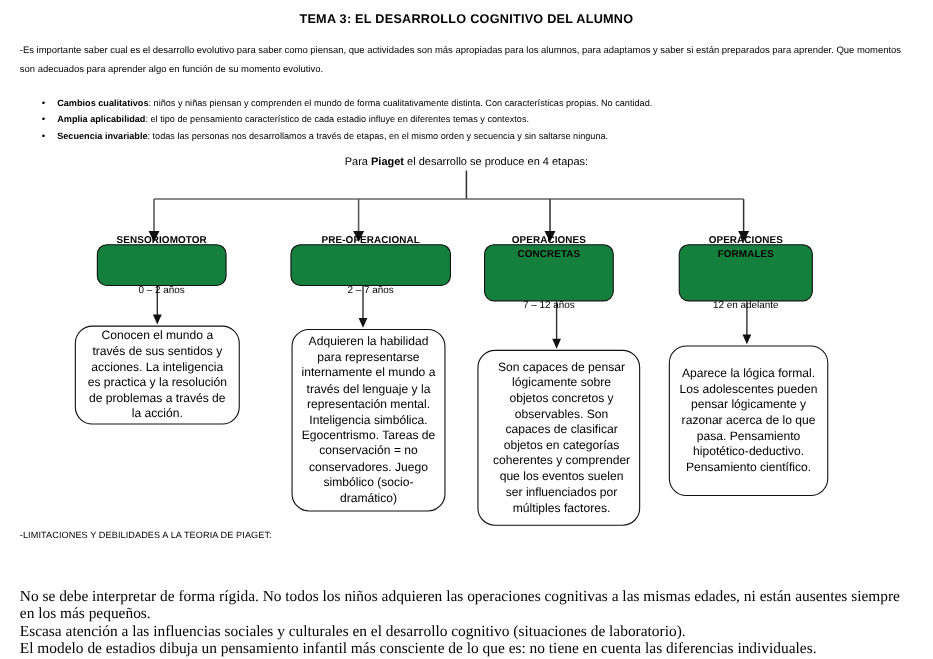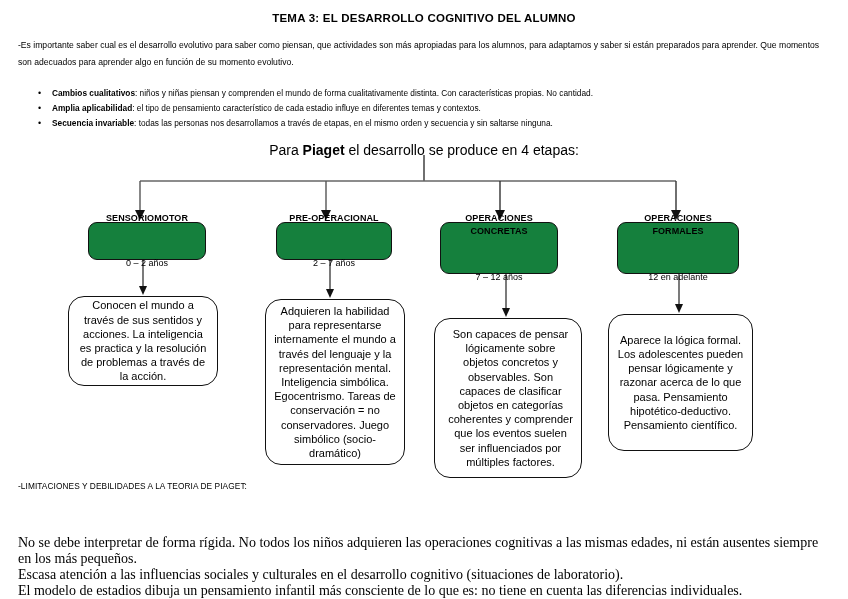--- a/index.html
+++ b/index.html
@@ -61,21 +61,21 @@
   }
   .bullet-lead { font-weight: bold; }
 
   
   .lead-line {
     position: absolute;
     top: 142px;
     left: 0;
     width: 848px;
     text-align: center;
-    font-size: 14px;
+    font-size: 10px;
   }
   .lead-line b { font-weight: bold; }
 
   
   .connectors {
     position: absolute;
     left: 0;
     top: 0;
     width: 848px;
     height: 599px;
@@ -98,21 +98,21 @@
     line-height: 13.5px;
     padding: 3px 4px;
   }
   .stage-name {
     font-weight: bold;
     letter-spacing: 0.01em;
   }
   .stage-age { font-weight: normal; margin-top: 32px; }
 
   .stage-1 { left: 88px;  top: 222px; width: 118px; height: 38px; }
-  .stage-2 { left: 276px; top: 222px; width: 116px; height: 38px; }
+  .stage-2 { left: 264px; top: 222px; width: 146px; height: 38px; }
   .stage-3 { left: 440px; top: 222px; width: 118px; height: 52px; }
   .stage-4 { left: 617px; top: 222px; width: 122px; height: 52px; }
 
   
   .detail-box {
     position: absolute;
     border: 1.5px solid #111111;
     border-radius: 16px;
     background: #ffffff;
     box-sizing: border-box;

